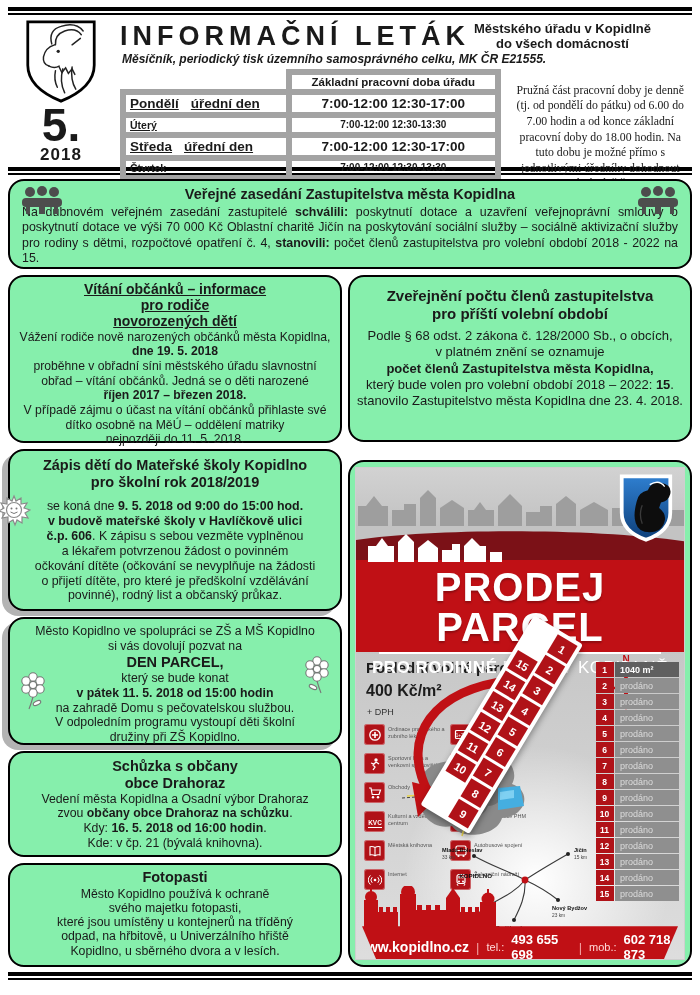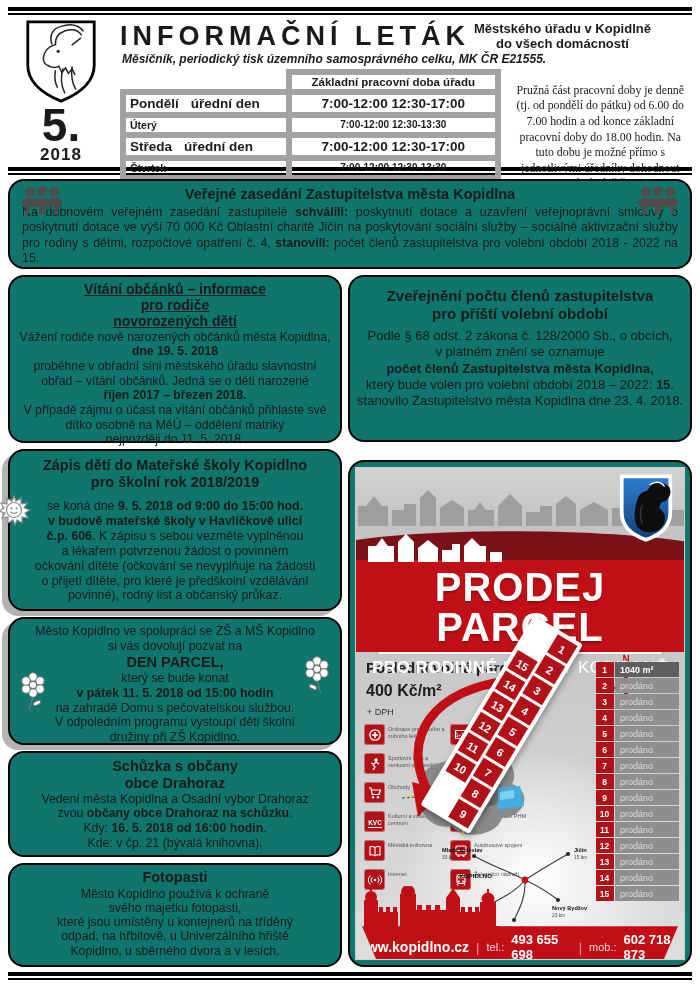--- a/index.html
+++ b/index.html
@@ -15,29 +15,29 @@
   .mh-main { flex:1; display:flex; flex-direction:column; }
   .title-row { display:flex; align-items:flex-end; }
   .nl-title { font-size:27px; font-weight:bold; letter-spacing:5px; white-space:nowrap; }
   .issuer { font-size:13px; font-weight:bold; line-height:1.15; margin-left:4px; margin-top:3px; text-align:center; }
   .nl-subtitle { font-size:12px; font-weight:bold; font-style:italic; margin:0 0 3px 2px; }
   .mh-mid { display:flex; gap:10px; }
   table.hours { border-collapse:collapse; }
   table.hours td { border:6px solid #a3a3a3; padding:1px 4px; font-weight:bold; white-space:nowrap; }
   table.hours td.nob { border:none; }
   table.hours .cap { font-size:11.5px; text-align:center; width:214px; }
-  table.hours .day { width:170px; font-size:10.5px; }
+  table.hours .day { width:170px; font-size:10.5px;text-decoration:underline; }
   table.hours .time { text-align:center; font-size:10px; }
   table.hours tr.big .day, table.hours tr.big .time { font-size:13.5px; }
   table.hours .note { margin-left:12px; }
   .flex-hours { width:184px; font-family:"Liberation Serif", serif; font-size:11.8px; line-height:1.32; text-align:center; margin-top:14px; }
   .notice { font-size:13px; font-weight:bold; font-style:italic; margin:4px 0 0 4px; }
 
   
-  .rbox { border:2px solid #000; border-radius:16px; background:#0f766e; position:relative; }
+  .rbox { border:2px solid #000; border-radius:16px; background:#86efac; position:relative; }
   .shadowed { box-shadow:-6px 5px 0 #b3b3b3; }
   .ctr { text-align:center; }
   .bt { font-weight:bold; }
 
   
   .council { height:90px; margin:4px 0 6px 0; padding:5px 12px 4px 12px; }
   .council-title { text-align:center; font-size:14.5px; font-weight:bold; margin-bottom:3px; }
   .council-body { font-size:12.4px; line-height:1.24; text-align:justify; }
   .meet-icon { position:absolute; top:5px; }
   .meet-icon.l { left:10px; } .meet-icon.r { right:10px; }

